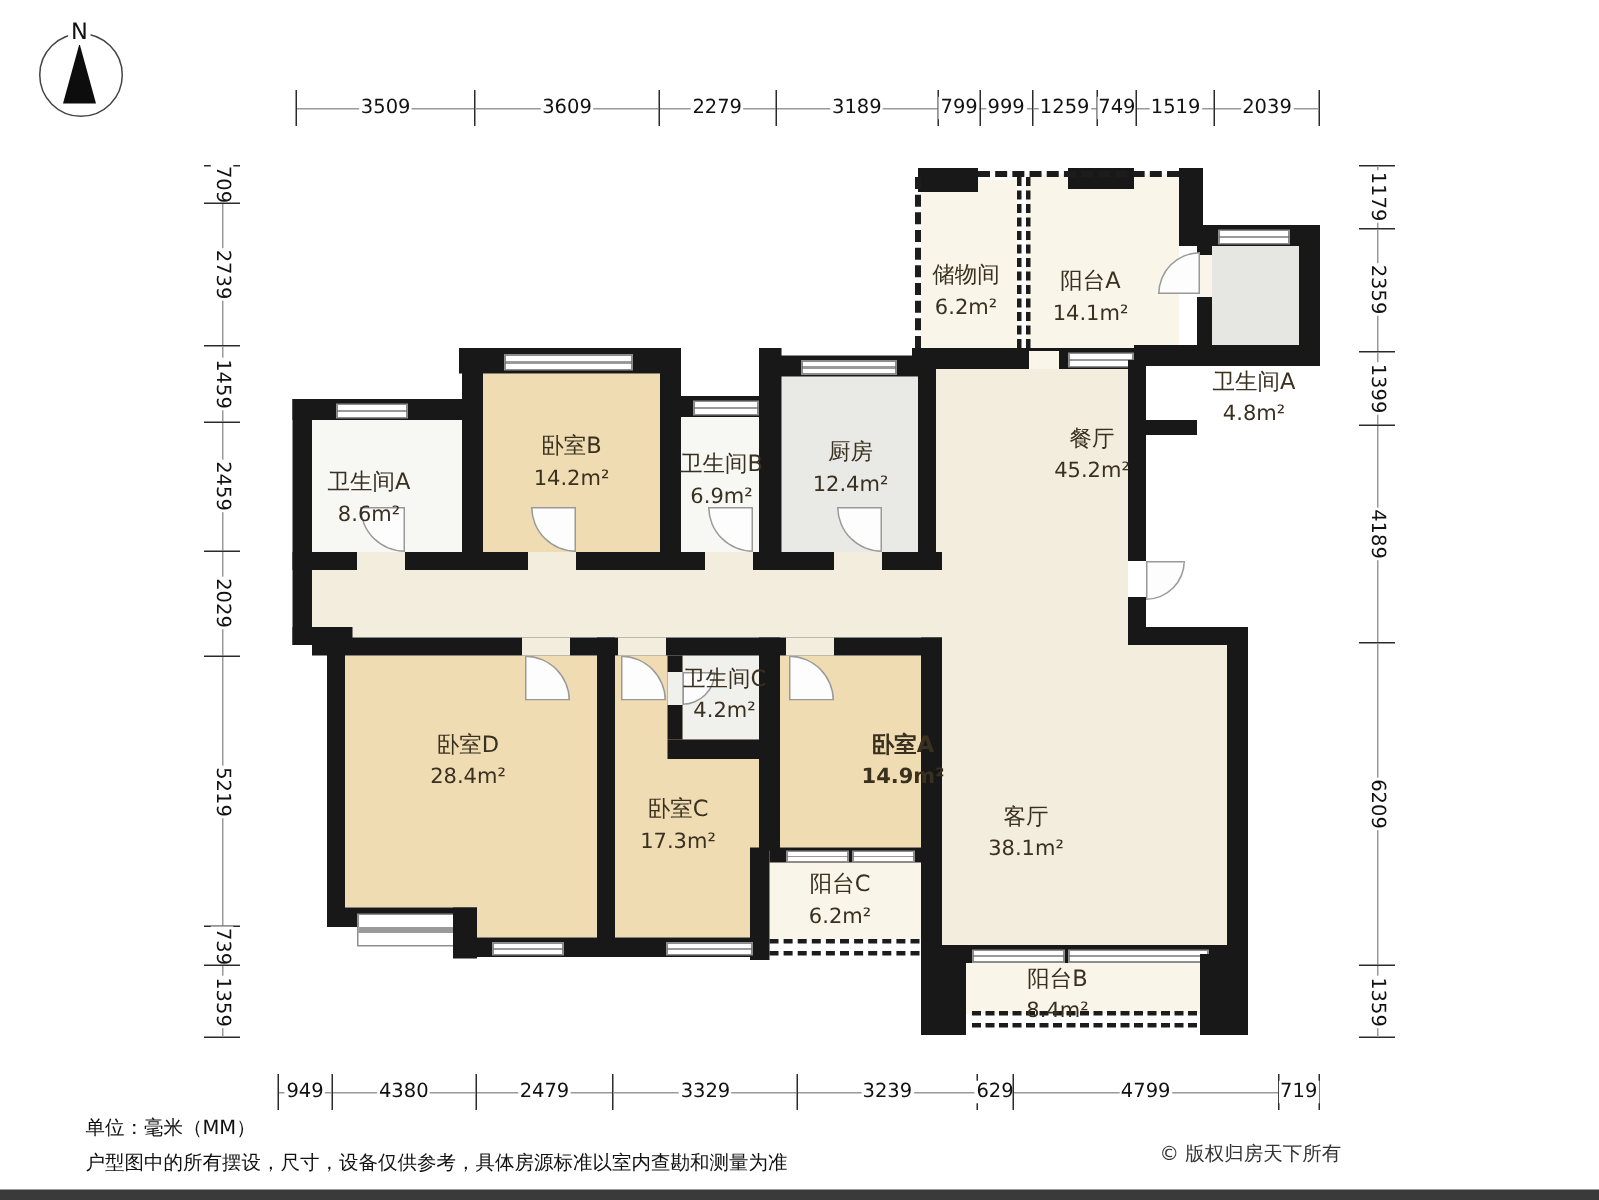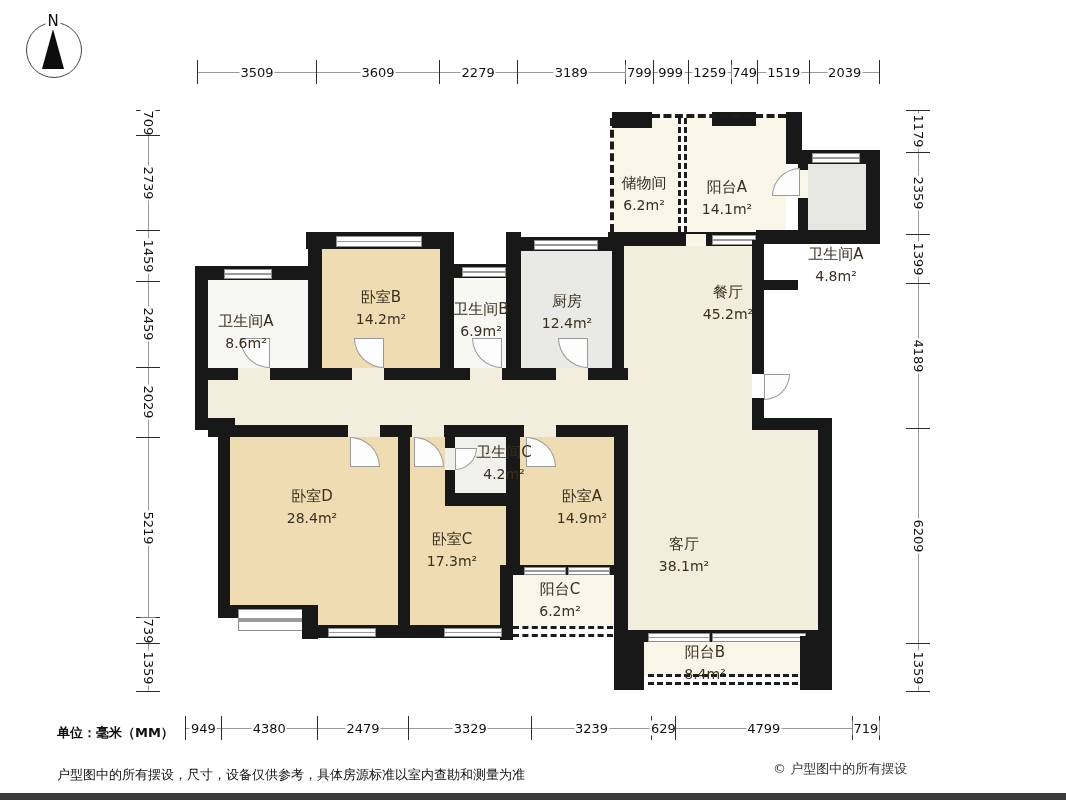--- a/index.html
+++ b/index.html
@@ -293,44 +293,44 @@
         <div class="area">12.4m²</div>
     </div>
     <div class="room" style="left:728px;top:281px;">
       <div>餐厅</div>
         <div class="area">45.2m²</div>
     </div>
     <div class="room" style="left:312px;top:485px;">
       <div>卧室D</div>
         <div class="area">28.4m²</div>
     </div>
-    <div class="room" style="left:504px;top:441px;text-align:center;">
+    <div class="room" style="left:483px;top:441px;text-align:center;">
       <div>卫生间C</div>
         <div class="area">4.2m²</div>
     </div>
     <div class="room" style="left:452px;top:528px;">
       <div>卧室C</div>
         <div class="area">17.3m²</div>
     </div>
-    <div class="room" style="left:582px;top:485px;">
+    <div class="room" style="left:602px;top:485px;font-weight:bold;">
       <div>卧室A</div>
         <div class="area">14.9m²</div>
     </div>
     <div class="room" style="left:684px;top:533px;">
       <div>客厅</div>
         <div class="area">38.1m²</div>
     </div>
     <div class="room" style="left:560px;top:578px;">
       <div>阳台C</div>
         <div class="area">6.2m²</div>
     </div>
     <div class="room" style="left:705px;top:641px;">
       <div>阳台B</div>
         <div class="area">8.4m²</div>
     </div>
   </div>
 
-  <div class="note" style="left:57px;top:724px;font-weight:bold;">单位：毫米（MM）</div>
+  <div class="note" style="left:57px;top:743px;">单位：毫米（MM）</div>
   <div class="note" style="left:57px;top:766px;">户型图中的所有摆设，尺寸，设备仅供参考，具体房源标准以室内查勘和测量为准</div>
-  <div class="copyright" style="left:773px;top:760px;">© 户型图中的所有摆设</div>
+  <div class="copyright" style="left:773px;top:760px;">© 版权归房天下所有</div>
   <div class="bottombar"></div>
 
 </div>
 
 </body></html>

